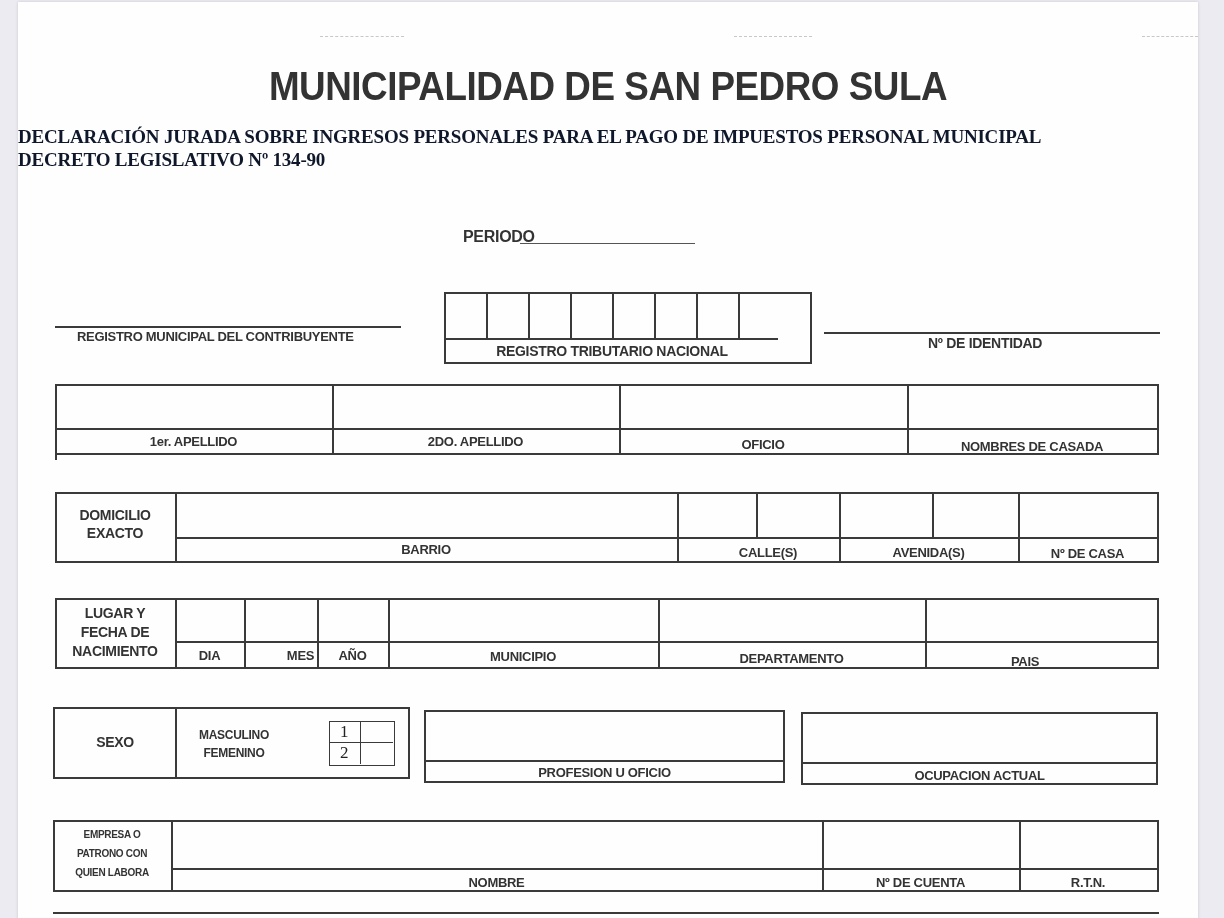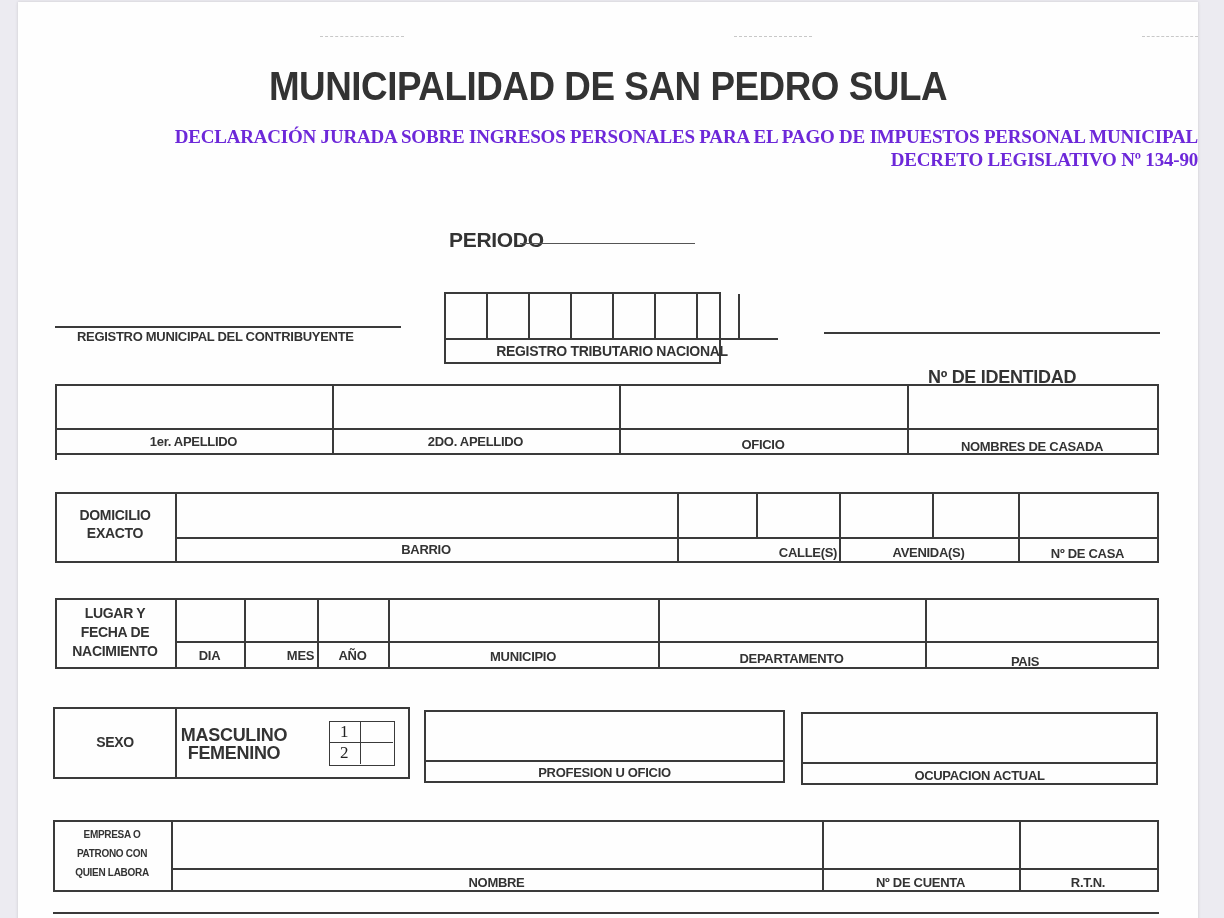--- a/index.html
+++ b/index.html
@@ -19,23 +19,23 @@
   .faint-mark {
     position: absolute; height: 1px; border-top: 1px dashed #c8c8c8;
   }
   .title {
     position: absolute; left: 0; width: 1180px; top: 62px; text-align: center;
     font-family: "Liberation Sans", sans-serif; font-weight: bold;
     font-size: 40px; letter-spacing: -0.5px; color: #333;
     transform: scaleX(0.92); transform-origin: center;
   }
   .subtitle {
-    position: absolute; left: 0; width: 1180px; text-align: right;
+    position: absolute; left: 0; width: 1180px; text-align: left;
     font-family: "Liberation Serif", serif; font-weight: bold;
-    font-size: 19px; color: #6d28d9; letter-spacing: -0.2px;
+    font-size: 19px; color: #0f172a; letter-spacing: -0.2px;
   }
   .lbl {
     font-family: "Liberation Sans", sans-serif; font-weight: bold;
     font-size: 13px; color: #333; letter-spacing: -0.3px;
   }
   .box { position: absolute; border: 2px solid #3a3a3a; box-sizing: border-box; background: transparent; }
   .vline { position: absolute; width: 0; border-left: 2px solid #3a3a3a; }
   .hline { position: absolute; height: 0; border-top: 2px solid #3a3a3a; }
   .center-text { position: absolute; text-align: center; }
   .input-area { position: absolute; }
@@ -47,41 +47,41 @@
 <div class="page">
 
   <div class="faint-mark" style="left:302px; top:34px; width:84px;"></div>
   <div class="faint-mark" style="left:716px; top:34px; width:78px;"></div>
   <div class="faint-mark" style="left:1124px; top:34px; width:56px;"></div>
 
   <div class="title">MUNICIPALIDAD DE SAN PEDRO SULA</div>
   <div class="subtitle" style="top:124px;">DECLARACIÓN JURADA SOBRE INGRESOS PERSONALES PARA EL PAGO DE IMPUESTOS PERSONAL MUNICIPAL</div>
   <div class="subtitle" style="top:147px;">DECRETO LEGISLATIVO Nº 134-90</div>
 
-  <div class="abs lbl" style="left:431px; top:226px; font-size:21px;">PERIODO</div>
+  <div class="abs lbl" style="left:445px; top:226px; font-size:16px;">PERIODO</div>
   <div class="abs" style="left:502px; top:241px; width:175px; border-top:1px solid #555;"></div>
 
   <div class="abs" style="left:37px; top:324px; width:346px; border-top:2px solid #3a3a3a;"></div>
   <div class="abs lbl" style="left:59px; top:327px;">REGISTRO MUNICIPAL DEL CONTRIBUYENTE</div>
 
-  <div class="box" style="left:426px; top:290px; width:277px; height:72px;">
+  <div class="box" style="left:426px; top:290px; width:368px; height:72px;">
     <div class="hline" style="left:0; top:44px; width:332px;"></div>
     <div class="vline" style="left:40px; top:0; height:44px;"></div>
     <div class="vline" style="left:82px; top:0; height:44px;"></div>
     <div class="vline" style="left:124px; top:0; height:44px;"></div>
     <div class="vline" style="left:166px; top:0; height:44px;"></div>
     <div class="vline" style="left:208px; top:0; height:44px;"></div>
     <div class="vline" style="left:250px; top:0; height:44px;"></div>
     <div class="vline" style="left:292px; top:0; height:44px;"></div>
     <div class="input-area" style="left:0; top:0; width:332px; height:44px;"></div>
     <div class="center-text lbl" style="left:0; top:49px; width:332px; font-size:14px;">REGISTRO TRIBUTARIO NACIONAL</div>
   </div>
 
   <div class="abs" style="left:806px; top:330px; width:336px; border-top:2px solid #3a3a3a;"></div>
-  <div class="abs lbl" style="left:910px; top:333px; font-size:18px;margin-top:32px;">Nº DE IDENTIDAD</div>
+  <div class="abs lbl" style="left:910px; top:333px; font-size:14px;">Nº DE IDENTIDAD</div>
 
   <div class="box" style="left:37px; top:382px; width:1104px; height:76px; border-right:none; border-top:none; border-bottom:none;"></div>
   <div class="abs" style="left:37px; top:382px; width:1104px; height:76px;">
     <div class="hline" style="left:0; top:0; width:1104px;"></div>
     <div class="hline" style="left:0; top:44px; width:1104px;"></div>
     <div class="hline" style="left:0; top:69px; width:1104px;"></div>
     <div class="vline" style="left:0; top:0; height:71px;"></div>
     <div class="vline" style="left:277px; top:0; height:71px;"></div>
     <div class="vline" style="left:564px; top:0; height:71px;"></div>
     <div class="vline" style="left:852px; top:0; height:71px;"></div>
@@ -117,21 +117,21 @@
     </div>
 
     <div class="input-area" style="left:122px; top:2px; width:500px; height:43px;"></div>
     <div class="input-area" style="left:624px; top:2px; width:77px; height:43px;"></div>
     <div class="input-area" style="left:703px; top:2px; width:81px; height:43px;"></div>
     <div class="input-area" style="left:786px; top:2px; width:91px; height:43px;"></div>
     <div class="input-area" style="left:879px; top:2px; width:84px; height:43px;"></div>
     <div class="input-area" style="left:965px; top:2px; width:137px; height:43px;"></div>
 
     <div class="center-text lbl" style="left:120px; top:50px; width:502px;">BARRIO</div>
-    <div class="center-text lbl" style="left:622px; top:53px; width:182px;padding-left:40px;">CALLE(S)</div>
+    <div class="center-text lbl" style="left:622px; top:53px; width:182px;">CALLE(S)</div>
     <div class="center-text lbl" style="left:784px; top:53px; width:179px;">AVENIDA(S)</div>
     <div class="center-text lbl" style="left:963px; top:54px; width:139px;">Nº DE CASA</div>
   </div>
 
   <div class="abs" style="left:37px; top:596px; width:1104px; height:76px;">
     <div class="hline" style="left:0; top:0; width:1104px;"></div>
     <div class="hline" style="left:122px; top:43px; width:982px;"></div>
     <div class="hline" style="left:0; top:69px; width:1104px;"></div>
     <div class="vline" style="left:0; top:0; height:71px;"></div>
     <div class="vline" style="left:120px; top:0; height:71px;"></div>
@@ -159,21 +159,21 @@
     <div class="center-text lbl" style="left:189px; top:50px; width:73px;margin-left:20px;">MES</div>
     <div class="center-text lbl" style="left:262px; top:50px; width:71px;">AÑO</div>
     <div class="center-text lbl" style="left:333px; top:51px; width:270px;">MUNICIPIO</div>
     <div class="center-text lbl" style="left:603px; top:53px; width:267px;">DEPARTAMENTO</div>
     <div class="center-text lbl" style="left:870px; top:56px; width:200px;">PAIS</div>
   </div>
 
   <div class="box" style="left:35px; top:705px; width:357px; height:72px;">
     <div class="vline" style="left:120px; top:0; height:68px;"></div>
     <div class="center-text lbl" style="left:0; top:25px; width:120px; font-size:14px;">SEXO</div>
-    <div class="center-text lbl" style="left:122px; top:17px; width:114px; font-size:18px; line-height:18px;">
+    <div class="center-text lbl" style="left:122px; top:17px; width:114px; font-size:12px; line-height:18px;">
       <div>MASCULINO</div>
       <div>FEMENINO</div>
     </div>
     <div class="box" style="left:274px; top:12px; width:66px; height:45px; border-width:1.5px;">
       <div class="abs" style="left:0; top:20px; width:63px; border-top:1.5px solid #3a3a3a;"></div>
       <div class="abs" style="left:30px; top:0; height:42px; border-left:1.5px solid #3a3a3a;"></div>
       <div class="abs serif-digit" style="left:10px; top:0px;">1</div>
       <div class="abs serif-digit" style="left:10px; top:21px;">2</div>
       <div class="input-area" style="left:32px; top:0; width:31px; height:20px;"></div>
       <div class="input-area" style="left:32px; top:22px; width:31px; height:20px;"></div>

